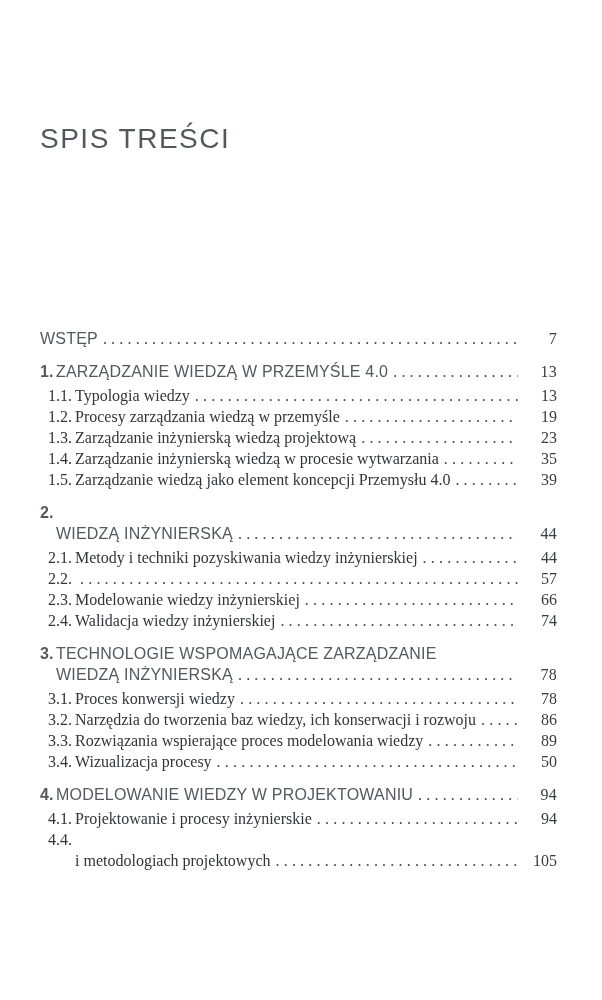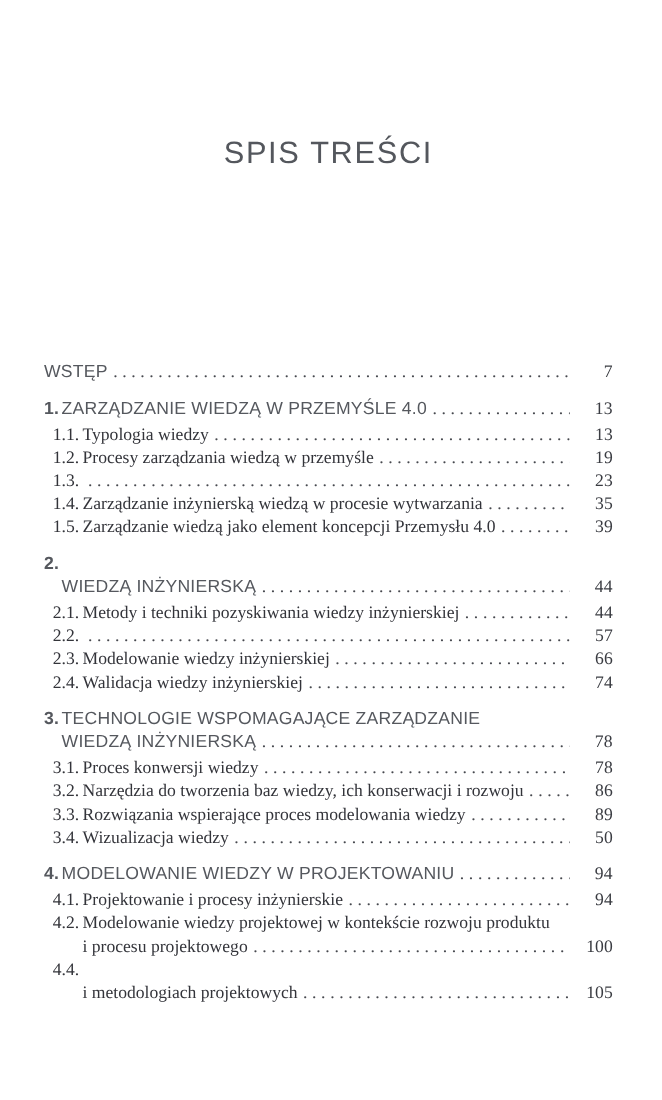--- a/index.html
+++ b/index.html
@@ -15,21 +15,20 @@
     color: #35363b;
   }
   .page {
     box-sizing: border-box;
     width: 602px;
     height: 1000px;
     padding: 122px 45px 0 40px;
   }
   .doc-title {
     margin: 0;
-    text-align: center;
     font-family: "Liberation Sans", sans-serif;
     font-weight: 400;
     font-size: 28px;
     line-height: 34px;
     letter-spacing: 1.5px;
     color: #54575d;
   }
   .toc {
     margin-top: 172px;
   }
@@ -128,20 +127,21 @@
         <div class="line">
           <span class="num">1.2.</span>
           <span class="txt">Procesy zarządzania wiedzą w przemyśle</span>
           <span class="dots"></span>
           <span class="page-num">19</span>
         </div>
       </div>
       <div class="entry section">
         <div class="line">
           <span class="num">1.3.</span>
+          <span class="txt">Zarządzanie inżynierską wiedzą projektową</span>
           <span class="dots"></span>
           <span class="page-num">23</span>
         </div>
       </div>
       <div class="entry section">
         <div class="line">
           <span class="num">1.4.</span>
           <span class="txt">Zarządzanie inżynierską wiedzą w procesie wytwarzania</span>
           <span class="dots"></span>
           <span class="page-num">35</span>
@@ -227,50 +227,39 @@
         <div class="line">
           <span class="num">3.3.</span>
           <span class="txt">Rozwiązania wspierające proces modelowania wiedzy</span>
           <span class="dots"></span>
           <span class="page-num">89</span>
         </div>
       </div>
       <div class="entry section">
         <div class="line">
           <span class="num">3.4.</span>
-          <span class="txt">Wizualizacja wiedzy</span>
+          <span class="txt">Wizualizacja procesy</span>
           <span class="dots"></span>
           <span class="page-num">50</span>
         </div>
       </div>
       <div class="entry chapter">
         <div class="line">
           <span class="num">4.</span>
           <span class="txt">MODELOWANIE WIEDZY W PROJEKTOWANIU</span>
           <span class="dots"></span>
           <span class="page-num">94</span>
         </div>
       </div>
       <div class="entry section">
         <div class="line">
           <span class="num">4.1.</span>
           <span class="txt">Projektowanie i procesy inżynierskie</span>
           <span class="dots"></span>
           <span class="page-num">94</span>
-        </div>
-      </div>
-      <div class="entry section">
-        <div class="line">
-          <span class="num">4.2.</span>
-          <span class="txt">Modelowanie wiedzy projektowej w kontekście rozwoju produktu</span>
-        </div>
-        <div class="line cont">
-          <span class="txt">i procesu projektowego</span>
-          <span class="dots"></span>
-          <span class="page-num">100</span>
         </div>
       </div>
       <div class="entry section">
         <div class="line">
           <span class="num">4.4.</span>
         </div>
         <div class="line cont">
           <span class="txt">i metodologiach projektowych</span>
           <span class="dots"></span>
           <span class="page-num">105</span>

